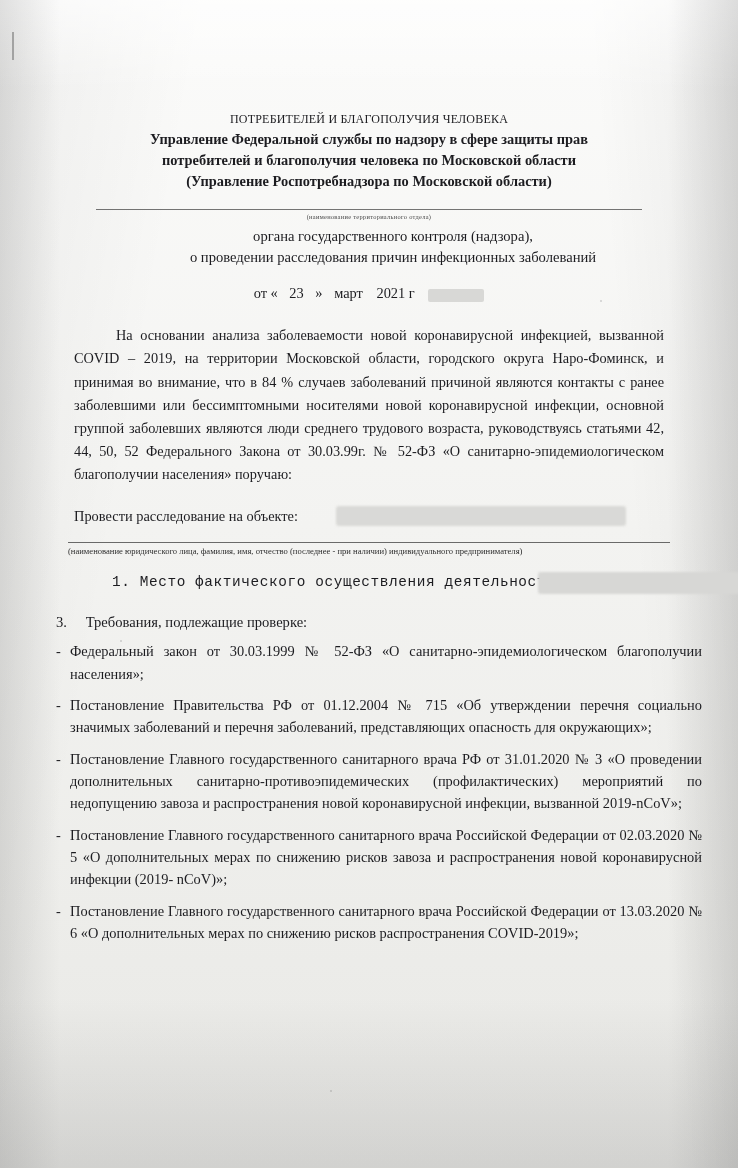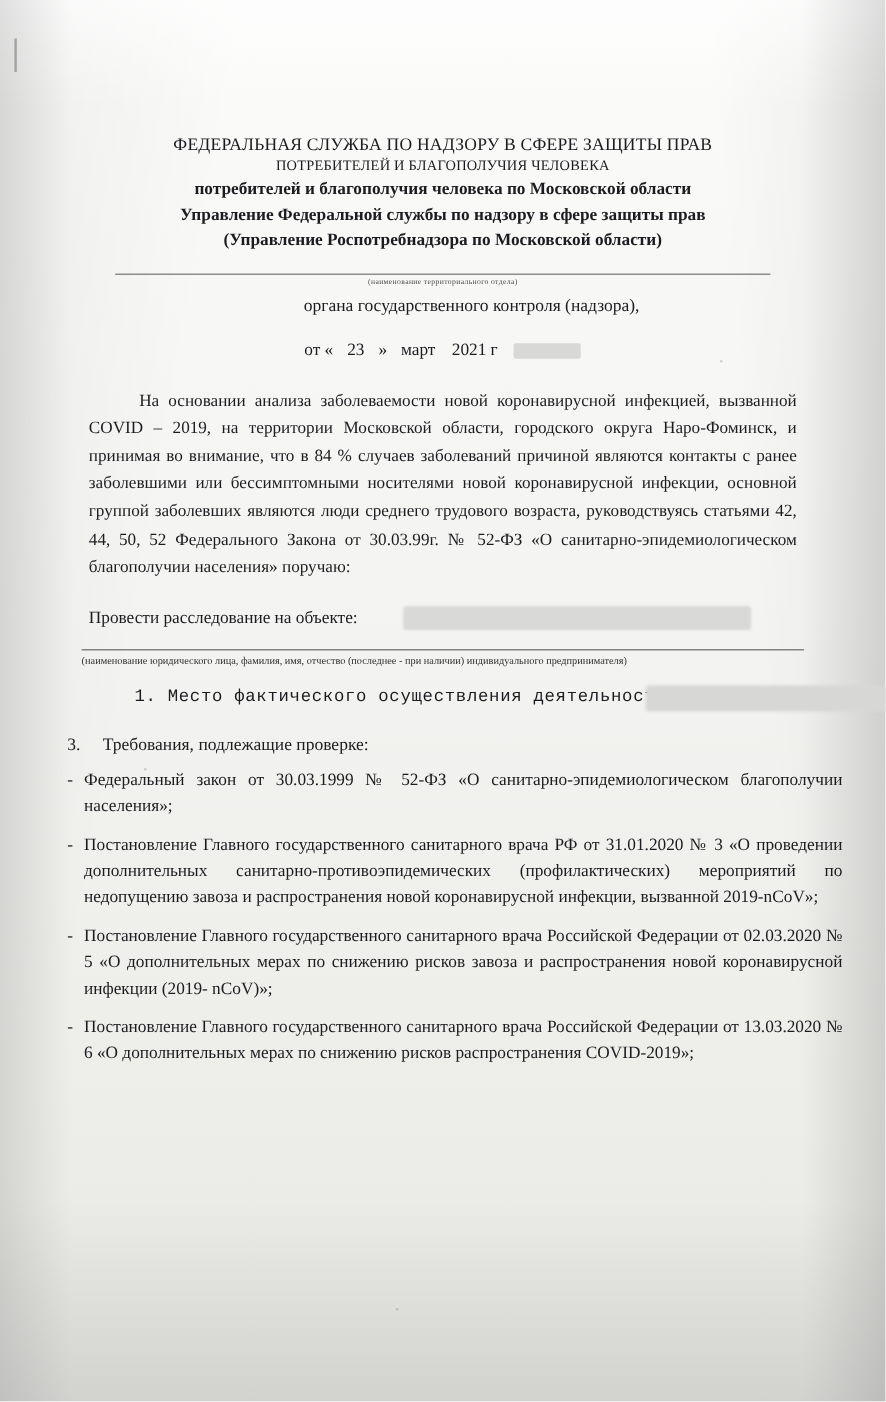--- a/index.html
+++ b/index.html
@@ -229,31 +229,31 @@
   <div class="shade bottom"></div>
   <div class="edge-mark"></div>
 
   <div class="speck" style="left:120px; top:640px; width:2px; height:2px;"></div>
   <div class="speck" style="left:600px; top:300px; width:2px; height:2px;"></div>
   <div class="speck" style="left:330px; top:1090px; width:2px; height:2px;"></div>
 
   <div class="content">
 
     <div class="header-block">
-      <div class="h-line1">ФЕДЕРАЛЬНАЯ СЛУЖБА ПО НАДЗОРУ В СФЕРЕ ЗАЩИТЫ ПРАВ</div>
       <div class="h-line2">ПОТРЕБИТЕЛЕЙ И БЛАГОПОЛУЧИЯ ЧЕЛОВЕКА</div>
+      <div class="h-bold">Управление Федеральной службы по надзору в сфере защиты прав</div>
       <div class="h-bold">потребителей и благополучия человека по Московской области</div>
-      <div class="h-bold">Управление Федеральной службы по надзору в сфере защиты прав</div>
       <div class="h-bold">(Управление Роспотребнадзора по Московской области)</div>
     </div>
 
     <div class="rule"></div>
     <div class="rule-caption">(наименование территориального отдела)</div>
 
     <div class="subtitle">органа государственного контроля (надзора),</div>
+    <div class="subtitle" style="margin-top:0;">о проведении расследования причин инфекционных заболеваний</div>
 
     <div class="date-row">
       <span>от «</span>
       <span style="padding:0 8px;">23</span>
       <span>»</span>
       <span style="padding-left:8px;text-align:right;">март</span>
       <span style="padding-left:10px;">2021 г</span>
       <span class="redact"></span>
     </div>
 
@@ -272,19 +272,20 @@
       <span class="redact-long2"></span>
     </div>
 
     <div class="req-head">
       <span class="num">3.</span>
       <span>Требования, подлежащие проверке:</span>
     </div>
 
     <ul class="req-list">
       <li>Федеральный закон от 30.03.1999 № 52-ФЗ «О санитарно-эпидемиологическом благополучии населения»;</li>
+      <li>Постановление Правительства РФ от 01.12.2004 № 715 «Об утверждении перечня социально значимых заболеваний и перечня заболеваний, представляющих опасность для окружающих»;</li>
       <li>Постановление Главного государственного санитарного врача РФ от 31.01.2020 № 3 «О проведении дополнительных санитарно-противоэпидемических (профилактических) мероприятий по недопущению завоза и распространения новой коронавирусной инфекции, вызванной 2019-nCoV»;</li>
       <li>Постановление Главного государственного санитарного врача Российской Федерации от 02.03.2020 № 5 «О дополнительных мерах по снижению рисков завоза и распространения новой коронавирусной инфекции (2019- nCoV)»;</li>
       <li>Постановление Главного государственного санитарного врача Российской Федерации от 13.03.2020 № 6 «О дополнительных мерах по снижению рисков распространения COVID-2019»;</li>
     </ul>
 
   </div>
 </div>
 
 </body></html>

